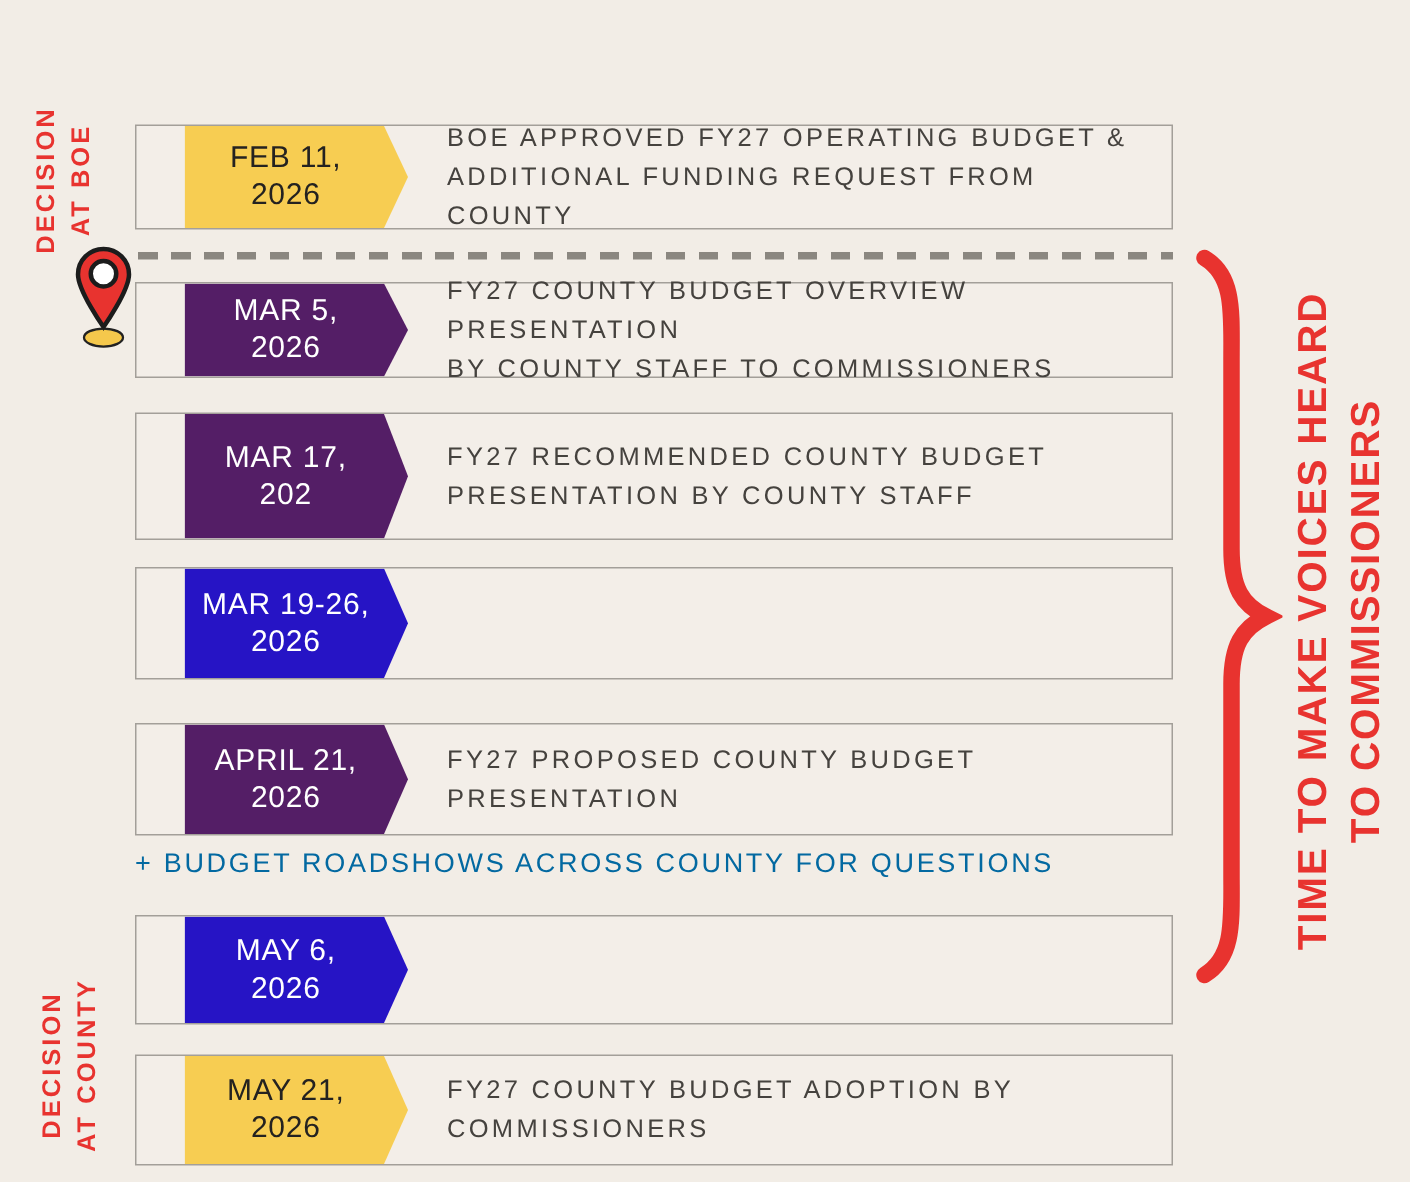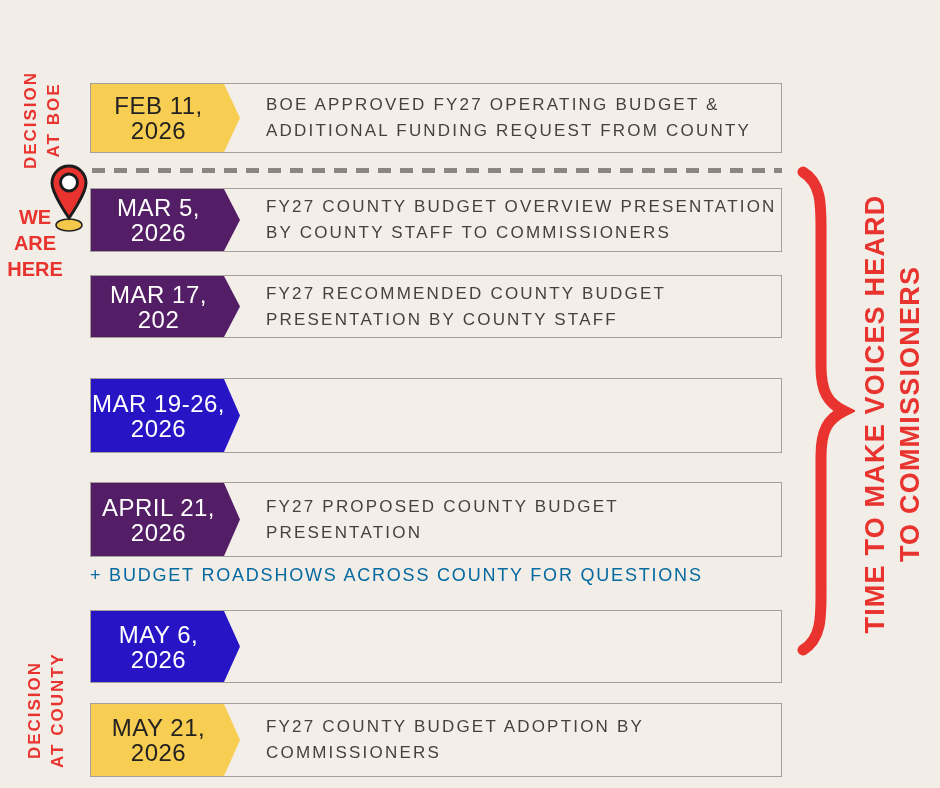--- a/index.html
+++ b/index.html
@@ -58,24 +58,25 @@
     align-items: stretch;
   }
   .badge {
     flex: 0 0 149px;
     clip-path: polygon(0% 0%, calc(100% - 16px) 0%, 100% 50%, calc(100% - 16px) 100%, 0% 100%);
     display: flex;
     flex-direction: column;
     justify-content: center;
     align-items: center;
     padding-right: 14px;
-    font-size: 24px;
+    font-size: 20px;
     line-height: 25px;
     letter-spacing: 0.5px;
     text-align: center;
+    margin-left: 32px;
   }
   .badge span { display: block; }
   .desc {
     flex: 1;
     display: flex;
     align-items: center;
     padding-left: 26px;
     padding-right: 4px;
     font-size: 17px;
     line-height: 26px;
@@ -107,25 +108,20 @@
   <div class="vtext v-small" style="left:46px; top:710px;">
     <span>DECISION</span>
     <span>AT COUNTY</span>
   </div>
 
   <div class="vtext v-big" style="left:893px; top:414px;">
     <span>TIME TO MAKE VOICES HEARD</span>
     <span>TO COMMISSIONERS</span>
   </div>
 
-  <div class="we-are-here">
-    <span>WE</span>
-    <span>ARE</span>
-    <span>HERE</span>
-  </div>
 
   <svg class="pin" width="44" height="72" viewBox="0 0 44 72">
     <ellipse cx="22" cy="62" rx="13" ry="6" fill="#f5c84c" stroke="#222222" stroke-width="1.5"></ellipse>
     <path d="M22 3 C12.6 3 5 10.6 5 20 C5 31 22 55 22 55 C22 55 39 31 39 20 C39 10.6 31.4 3 22 3 Z" fill="#e8332f" stroke="#1c1c1c" stroke-width="3"></path>
     <circle cx="22" cy="19.5" r="8.5" fill="#ffffff" stroke="#1c1c1c" stroke-width="3"></circle>
   </svg>
 
   <div class="dashline"></div>
 
   <div class="row" style="top:83px; height:70px;">
@@ -139,21 +135,21 @@
 
   <div class="row" style="top:188px; height:64px;">
     <div class="badge" style="background: rgb(84, 30, 102); color: rgb(255, 255, 255);">
       <span>MAR 5,</span>
       <span>2026</span>
     </div>
     <div class="desc">FY27 COUNTY BUDGET OVERVIEW PRESENTATION
 BY COUNTY STAFF TO COMMISSIONERS</div>
   </div>
 
-  <div class="row" style="top:275px; height:63px;">
+  <div class="row" style="top:275px; height:85px;">
     <div class="badge" style="background: rgb(84, 30, 102); color: rgb(255, 255, 255);">
       <span>MAR 17,</span>
       <span>202</span>
     </div>
     <div class="desc">FY27 RECOMMENDED COUNTY BUDGET
 PRESENTATION BY COUNTY STAFF</div>
   </div>
 
   <div class="row" style="top:378px; height:75px;">
     <div class="badge" style="background: rgb(38, 20, 197); color: rgb(255, 255, 255);">

